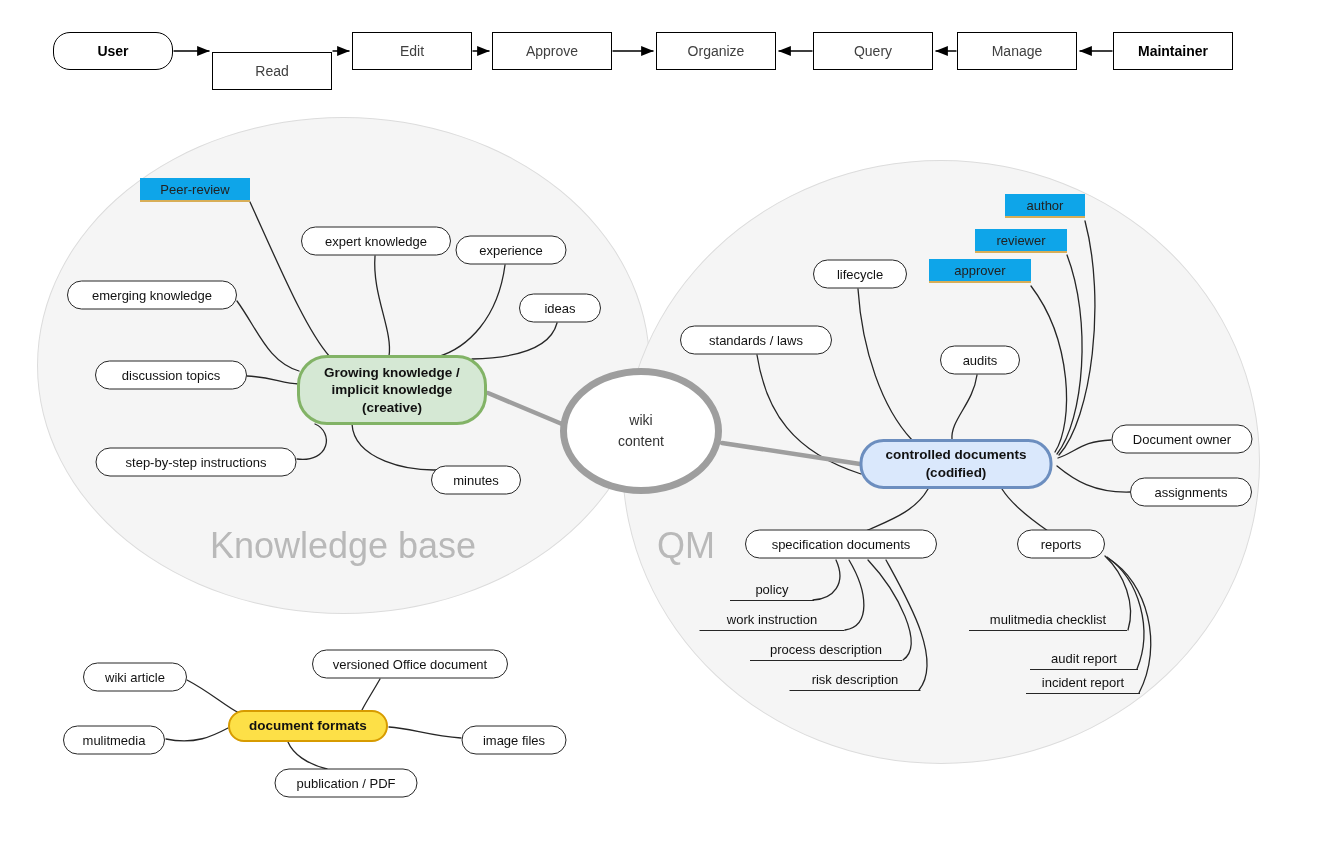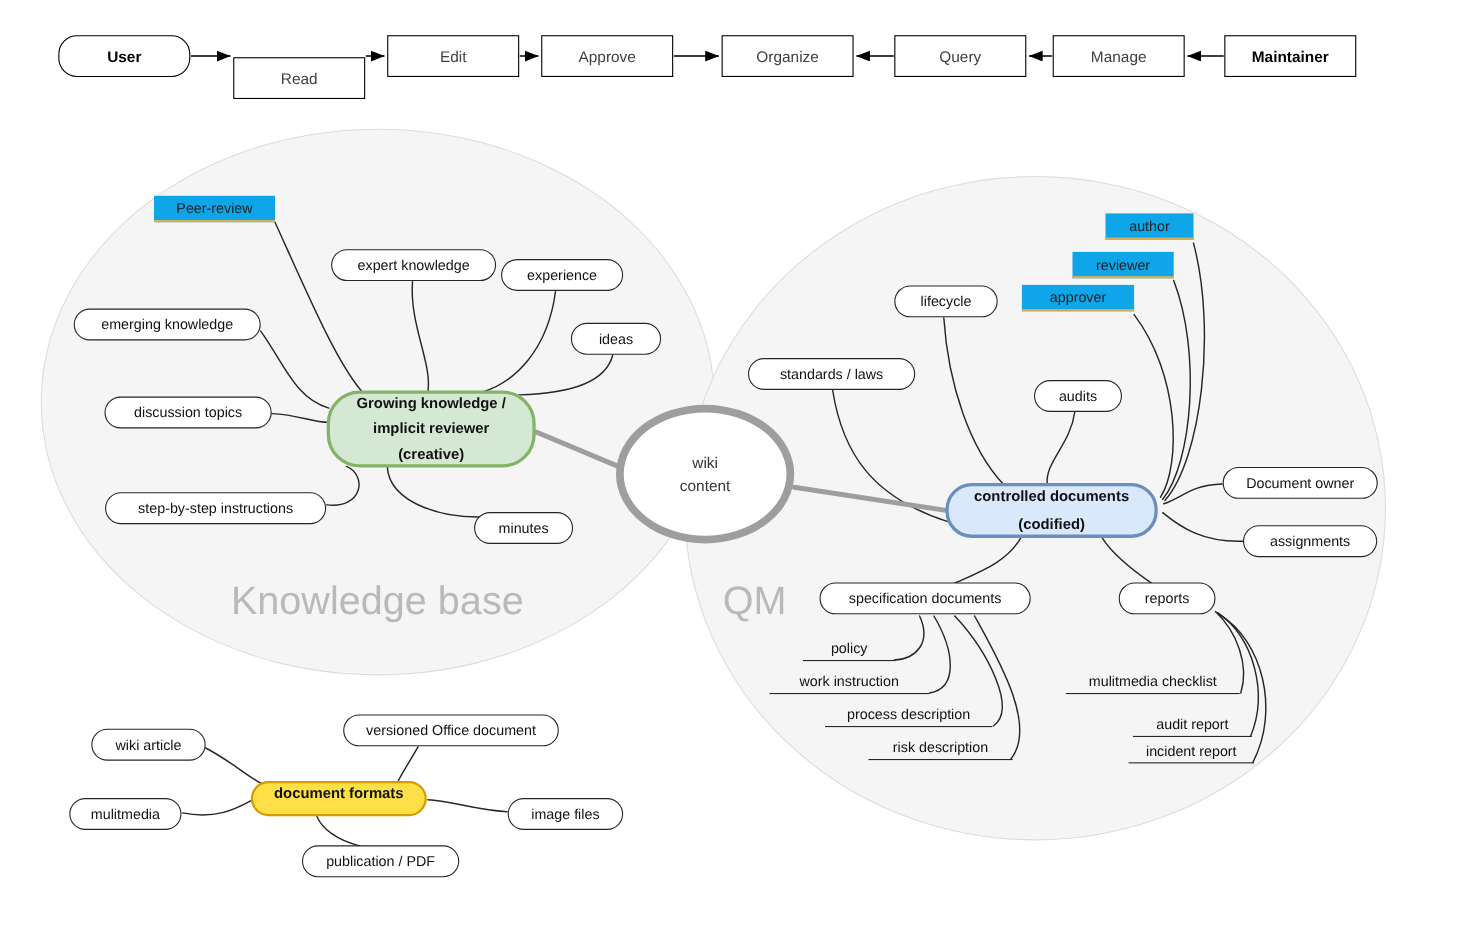--- a/index.html
+++ b/index.html
@@ -12,21 +12,21 @@
   .pill{position:absolute;transform:translate(-50%,-50%);background:#fff;border:1.4px solid #262626;
           border-radius:15px;height:29px;display:flex;align-items:center;justify-content:center;
           font-size:13px;color:#111;white-space:nowrap;box-sizing:border-box;z-index:3;}
   .tag{position:absolute;transform:translate(-50%,-50%);background:#0ea5e9;border-bottom:2px solid #d8ae57;
           height:24px;display:flex;align-items:center;justify-content:center;font-size:13px;color:#222;
           white-space:nowrap;box-sizing:border-box;z-index:3;}
   .ulabel{position:absolute;transform:translate(-50%,-100%);border-bottom:1.4px solid #262626;height:24px;
           display:flex;align-items:flex-end;justify-content:center;padding-bottom:3px;font-size:13px;
           color:#111;white-space:nowrap;box-sizing:border-box;z-index:3;}
   .hub{position:absolute;transform:translate(-50%,-50%);display:flex;flex-direction:column;align-items:center;
-          justify-content:space-between;font-weight:bold;font-size:13.5px;line-height:1.3;color:#111;text-align:center;
+          justify-content:center;font-weight:bold;font-size:13.5px;line-height:1.3;color:#111;text-align:center;
           box-sizing:border-box;z-index:3;white-space:nowrap;}
   .hub.green{background:#d5e8d4;border:3px solid #82b366;border-radius:30px;}
   .hub.blue{background:#dae8fc;border:3px solid #6c8ebf;border-radius:24px;}
   .hub.orange{background:#fde047;border:2.5px solid #d79b00;border-radius:16px;}
   .center-circle{position:absolute;transform:translate(-50%,-50%);background:#fff;border:7px solid #9e9e9e;
           border-radius:50%;display:flex;flex-direction:column;align-items:center;justify-content:center;
           font-size:14px;line-height:1.5;color:#333;box-sizing:border-box;z-index:3;}
   .flowbox{position:absolute;width:120px;height:38px;background:#fff;border:1px solid #000;display:flex;
           align-items:center;justify-content:center;font-size:14px;color:#404040;box-sizing:border-box;z-index:3;}
   .flowbox.bold{font-weight:bold;color:#000;}
@@ -88,21 +88,21 @@
     <div class="flowbox bold" style="left: 53px; top: 32px; border-radius: 17px;">User</div>
     <div class="flowbox" style="left: 212px; top: 32px; margin-top: 20px;">Read</div>
     <div class="flowbox" style="left: 352px; top: 32px;">Edit</div>
     <div class="flowbox" style="left: 492px; top: 32px;">Approve</div>
     <div class="flowbox" style="left: 656px; top: 32px;">Organize</div>
     <div class="flowbox" style="left: 813px; top: 32px;">Query</div>
     <div class="flowbox" style="left: 957px; top: 32px;">Manage</div>
     <div class="flowbox bold" style="left: 1113px; top: 32px;">Maintainer</div>
     <div class="hub green" style="left: 392px; top: 390px; width: 190px; height: 70px;">
       <div>Growing knowledge /</div>
-      <div>implicit reviewer</div>
+      <div>implicit knowledge</div>
       <div>(creative)</div>
     </div>
     <div class="hub blue" style="left: 956px; top: 464px; width: 193px; height: 50px;">
       <div>controlled documents</div>
       <div>(codified)</div>
     </div>
     <div class="hub orange" style="left: 308px; top: 726px; width: 160px; height: 32px;">
       <div>document formats</div>
     </div>
     <div class="center-circle" style="left: 641px; top: 431px; width: 162px; height: 126px;">

